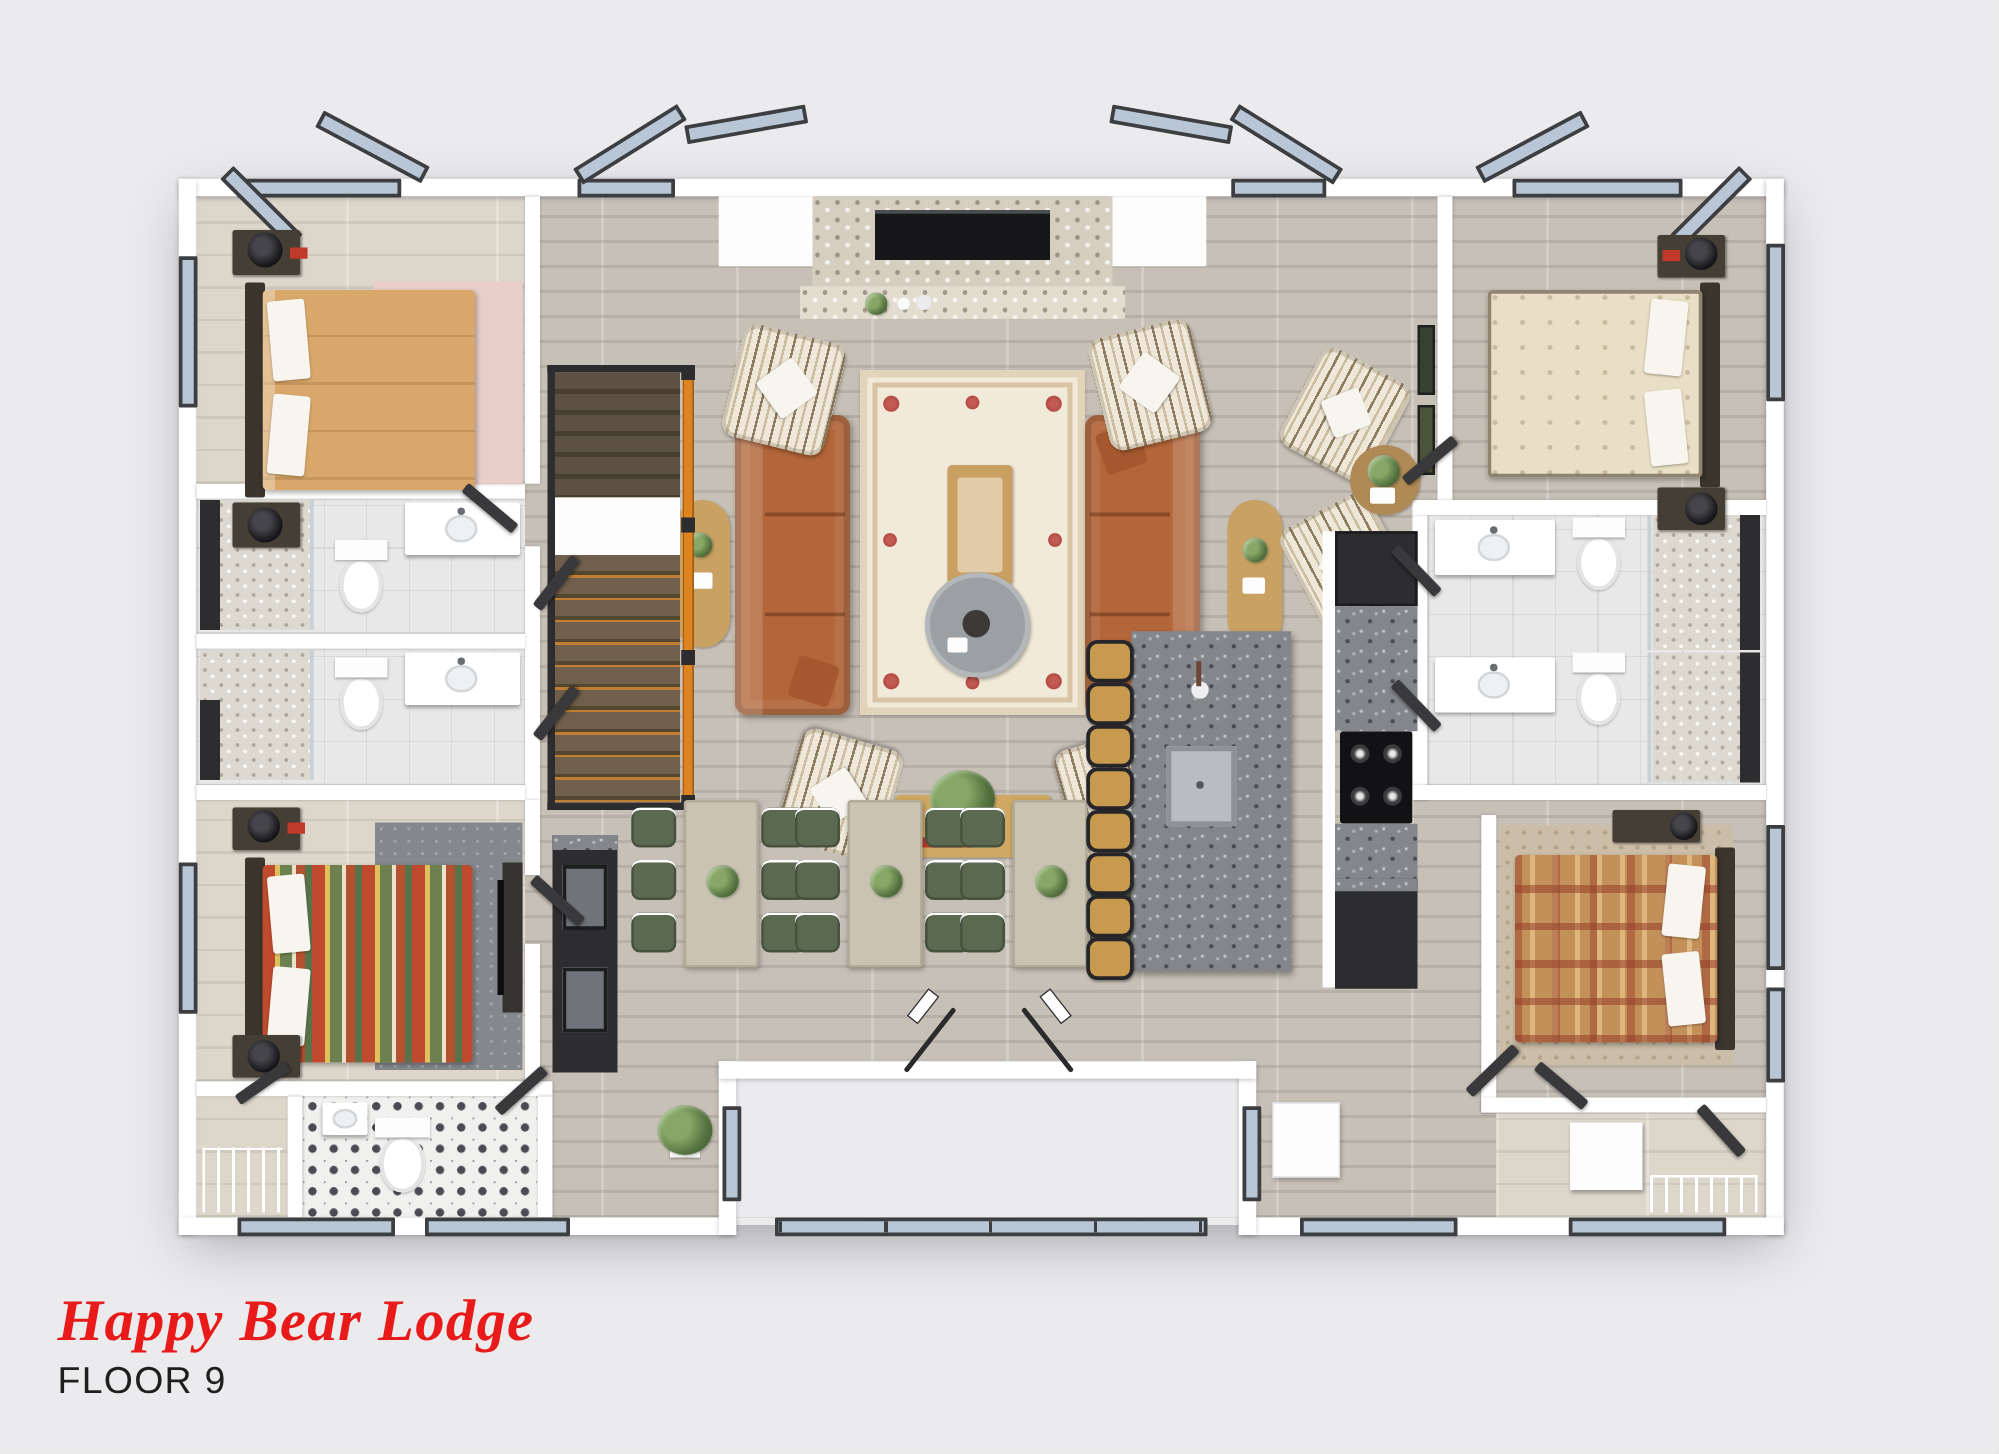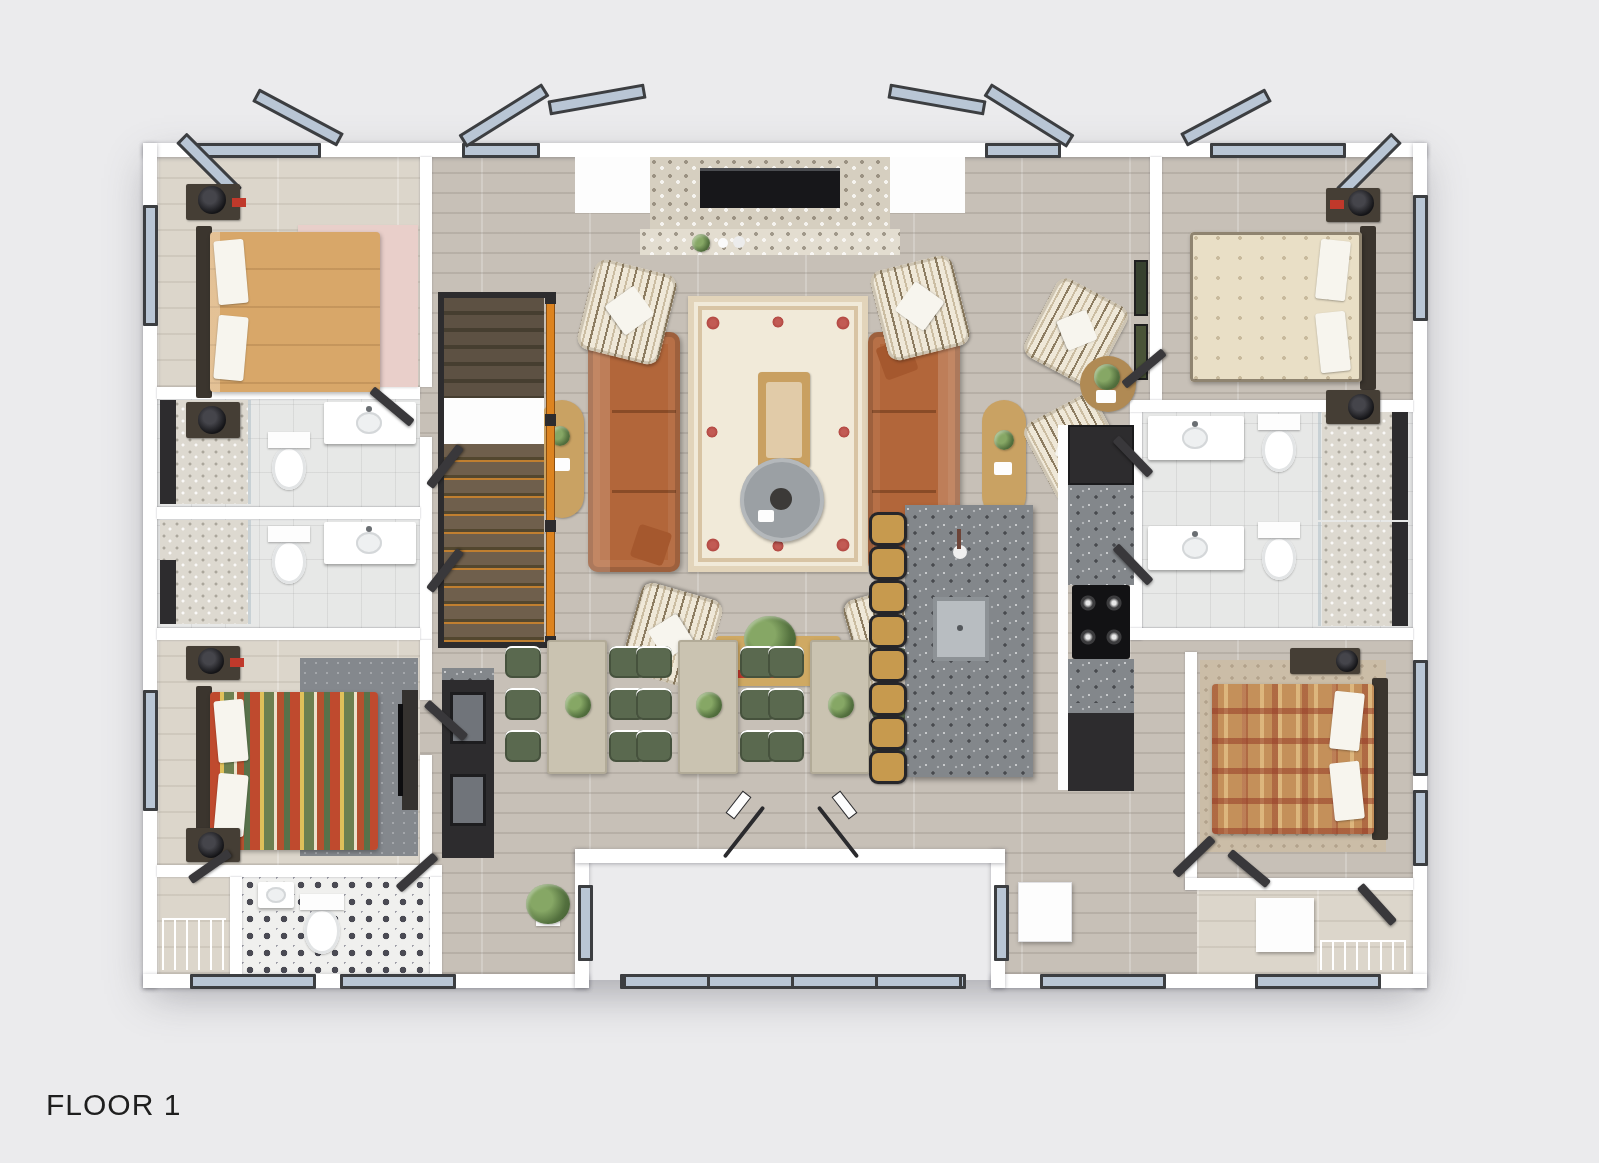--- a/index.html
+++ b/index.html
@@ -434,14 +434,15 @@
   <div class="ab door" style="left:1352px;top:900px;width:50px;height:9px;transform:rotate(48deg);"></div>
 
   <div class="ab tele" style="left:742px;top:800px;width:4px;height:64px;transform:rotate(38deg);"></div>
   <div class="ab white" style="left:734px;top:792px;width:9px;height:26px;transform:rotate(38deg);box-shadow:0 0 0 1px #2b2b2e;"></div>
   <div class="ab tele" style="left:836px;top:800px;width:4px;height:64px;transform:rotate(-38deg);"></div>
   <div class="ab white" style="left:840px;top:792px;width:9px;height:26px;transform:rotate(-38deg);box-shadow:0 0 0 1px #2b2b2e;"></div>
   <div class="ab" style="left:536px;top:906px;width:24px;height:20px;background:#fafafa;box-shadow:0 1px 2px rgba(0,0,0,.25);"></div>
   <div class="ab plantz" style="left:526px;top:884px;width:44px;height:40px;"></div>
   <div class="ab white" style="left:1018px;top:882px;width:52px;height:58px;box-shadow:1px 2px 4px rgba(0,0,0,.3);border:1px solid #e0e0e3;"></div>
 
-  <div id="floorlbl" class="ab" style="left:46px;top:1088px;">FLOOR 1</div>
+  <div id="title" class="ab" style="left:46px;top:1030px;">Happy Bear Lodge</div>
+  <div id="floorlbl" class="ab" style="left:46px;top:1088px;">FLOOR 9</div>
 </div>
 
 </body></html>

